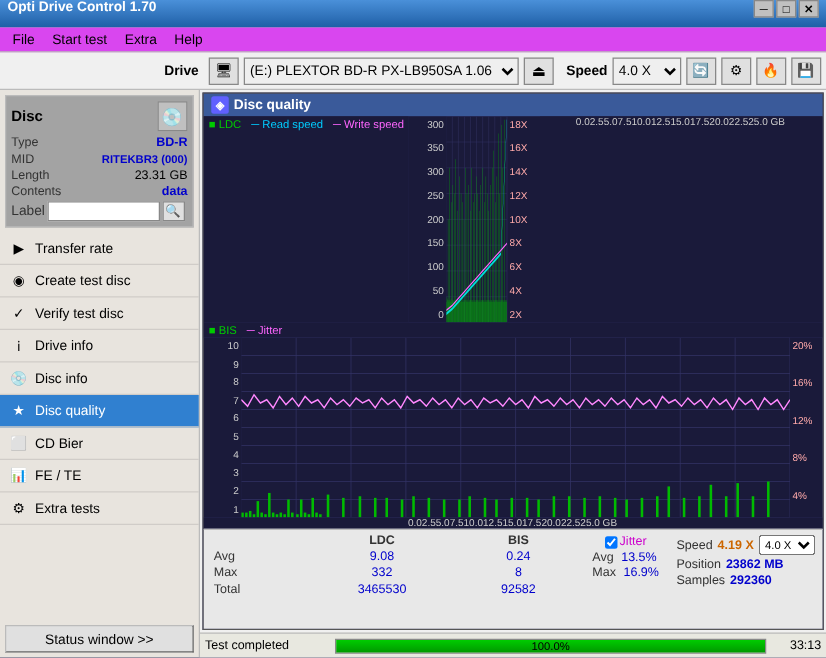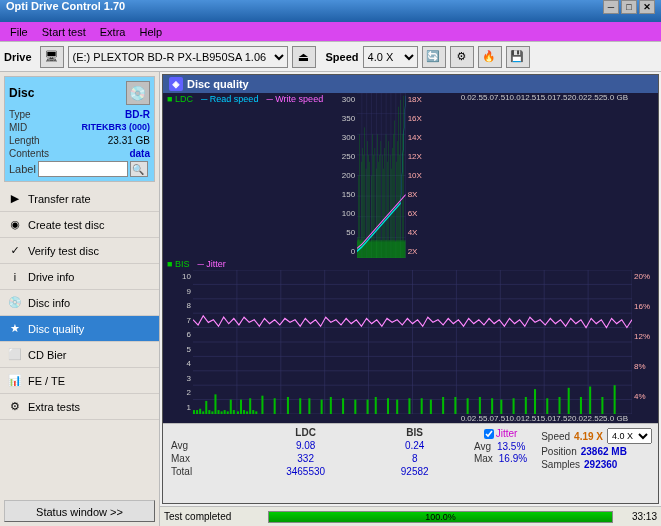--- a/index.html
+++ b/index.html
@@ -59,20 +59,21 @@
 
     
     .toolbar {
       background: #f0f0f0;
       height: 30px;
       display: flex;
       align-items: center;
       padding: 0 4px;
       border-bottom: 1px solid #bbb;
       gap: 4px;
+      justify-content: flex-end;
     }
     .toolbar-label {
       font-size: 11px;
       font-weight: bold;
       margin-right: 4px;
     }
     .drive-select {
       height: 22px;
       font-size: 11px;
       width: 220px;
@@ -117,21 +118,21 @@
     .left-panel {
       width: 160px;
       background: #e8e4de;
       border-right: 1px solid #bbb;
       display: flex;
       flex-direction: column;
     }
 
     
     .disc-info-box {
-      background: #7dd3fc;
+      background: #a3a3a3;
       border: 1px solid #bbb;
       margin: 4px;
       padding: 4px;
     }
     .disc-info-header {
       display: flex;
       align-items: center;
       justify-content: space-between;
       margin-bottom: 4px;
     }
@@ -419,21 +420,21 @@
       text-align: left;
       background: #1a1a3a;
     }
     .chart-inner {
       flex: 1;
       background: #1a1a3a;
       position: relative;
     }
     .x-axis {
       display: flex;
-      justify-content: flex-end;
+      justify-content: center;
       font-size: 8px;
       color: #ccc;
       padding: 0 30px 0 29px;
       background: #1a1a3a;
     }
   </style>
 </head>
 <body>
 
 <div class="title-bar">

